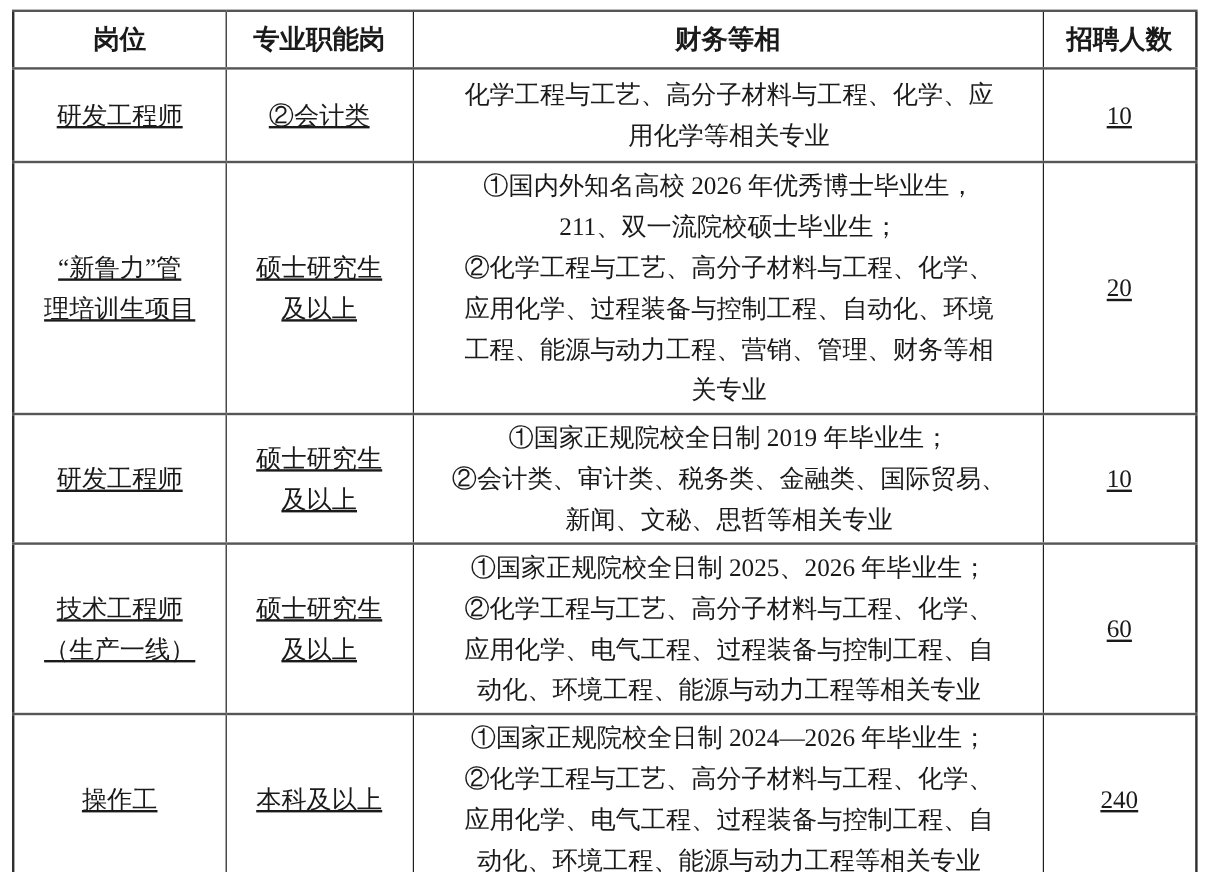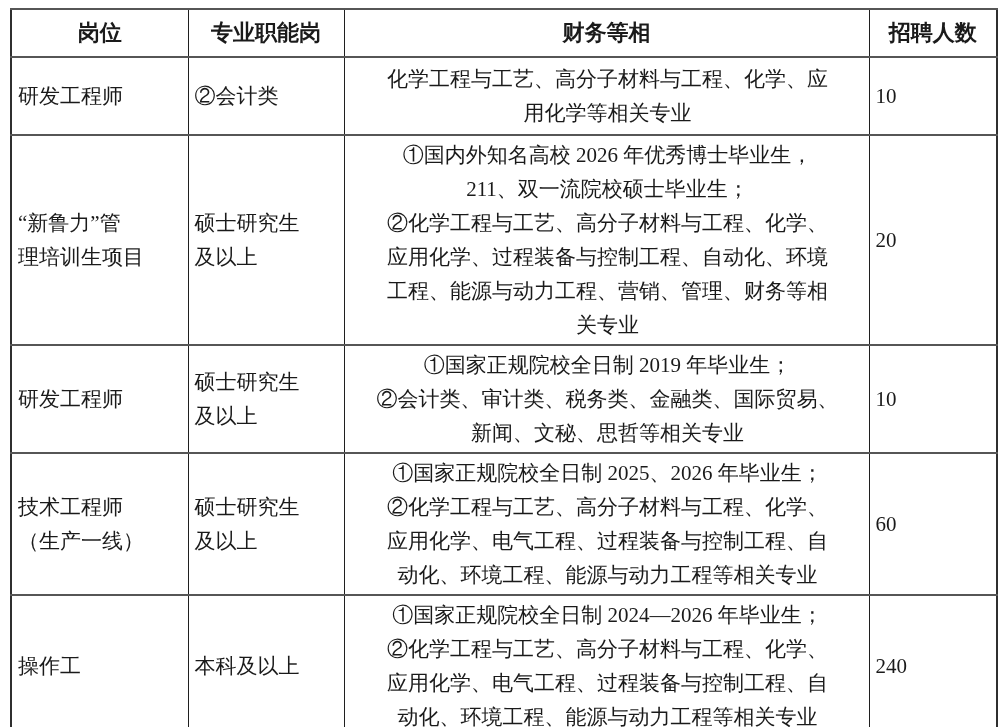--- a/index.html
+++ b/index.html
@@ -42,21 +42,22 @@
     font-size: 22px;
     font-weight: bold;
     text-align: center;
     line-height: 26px;
   }
   td {
     font-size: 21px;
     line-height: 34px;
   }
   td.center {
-    text-align: left;
+    text-align: center;
+    text-decoration: underline;
   }
   td.req {
     text-align: center;
     padding-left: 8px;
     padding-right: 6px;
   }
   tr.hdr      { height: 48px; margin-top: 20px; }
   tr.row-0    { height: 78px; }
   tr.row-1    { height: 207px; }
   tr.row-2    { height: 106px; }

